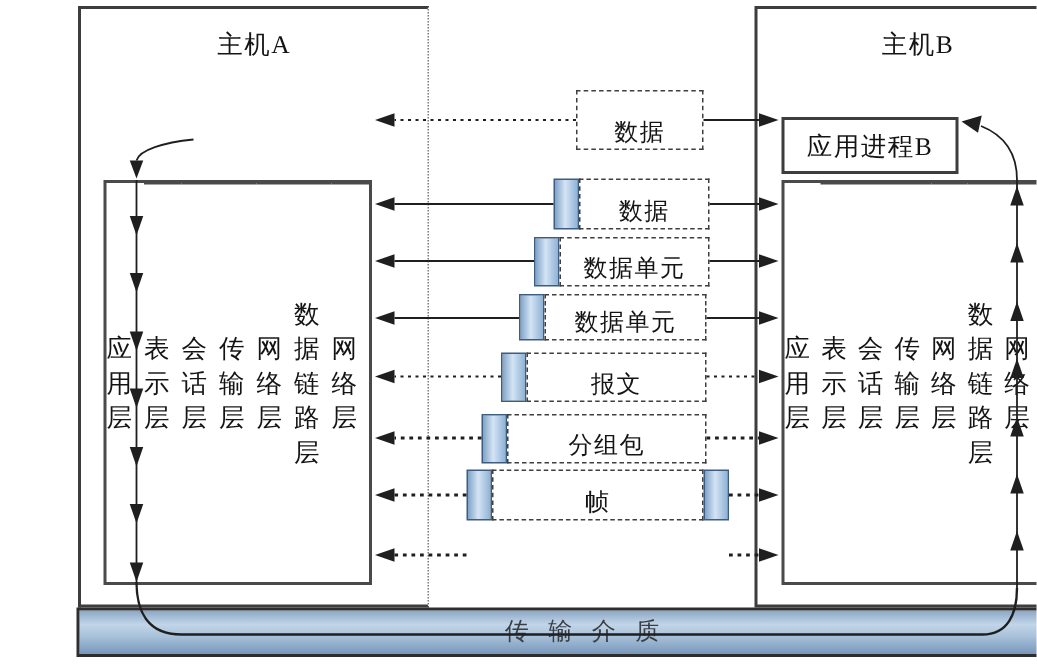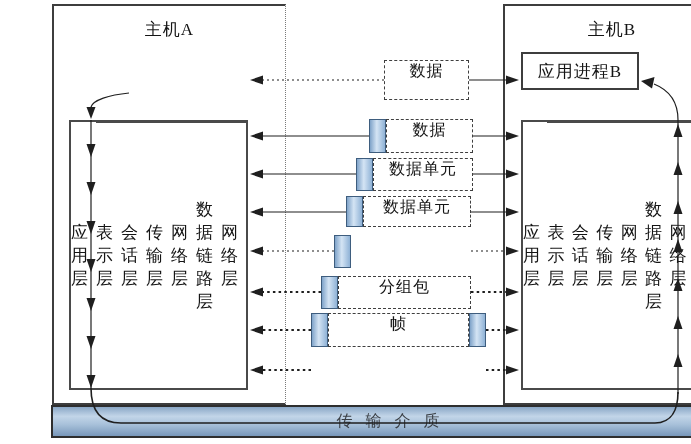--- a/index.html
+++ b/index.html
@@ -10,33 +10,33 @@
   
   .host{border:2px solid #3d3d3d;background:transparent;}
   #hostA{left:11px;top:4px;width:234px;height:401px;border-right:1px dotted #7a7a7a;}
   #hostB{left:462px;top:4px;width:218px;height:401px;}
   .host-title{position:absolute;top:12px;left:0;right:0;text-align:center;font-size:17px;letter-spacing:1px;}
 
   
   .proc{border:2px solid #3d3d3d;background:#fff;display:flex;align-items:center;justify-content:center;
         font-size:17px;letter-spacing:1px;}
   #procA{left:88px;top:62px;width:119px;height:38px;}
-  #procB{left:480px;top:52px;width:118px;height:38px;}
+  #procB{left:480px;top:78px;width:118px;height:38px;}
 
   
   .stack{top:120px;height:270px;border:2px solid #4a4a4a;background:#fff;display:flex;flex-direction:row;}
   #stackA{left:28px;width:179px;}
   #stackB{left:480px;width:175px;}
   .layer{flex:1;display:flex;align-items:center;justify-content:center;font-size:17px;letter-spacing:1px;
          border-top:1.5px solid #4a4a4a;}
   .layer:first-child{border-top:none;}
 
   
   .unit{display:flex;align-items:stretch;}
-  .unit .body{flex:1;border:1.5px dashed #3f3f3f;background:#fff;display:flex;align-items:flex-start;
+  .unit .body{flex:1;border:1.5px dashed #3f3f3f;background:#fff;display:flex;align-items:flex-end;
               justify-content:center;font-size:16px;letter-spacing:1px;}
   .unit.solid .body{border:1.5px solid #3f3f3f;}
   .blk{width:15px;border:1px solid #3e5d7e;
        background:linear-gradient(90deg,#7fa3c9 0%,var(--unit-header-fill,#d4e4f4) 45%,#8fb2d6 100%);}
   #u1{left:343px;top:60px;width:85px;height:40px;}
   #u2{left:328px;top:119px;width:104px;height:34px;}
   #u3{left:315px;top:158px;width:117px;height:33px;}
   #u4{left:305px;top:196px;width:125px;height:31px;}
   #u5{left:293px;top:235px;width:137px;height:33px;}
   #u6{left:280px;top:276px;width:150px;height:33px;}
@@ -140,20 +140,23 @@
       </div>
   </div>
   <div class="abs unit" id="u4">
     <div class="blk"></div>
     <div class="body">
         <span>数据单元</span>
       </div>
   </div>
   <div class="abs unit" id="u5">
     <div class="blk"></div>
+    <div class="body">
+        <span>报文</span>
+      </div>
   </div>
   <div class="abs unit" id="u6">
     <div class="blk"></div>
     <div class="body">
         <span>分组包</span>
       </div>
   </div>
   <div class="abs unit" id="u7">
     <div class="blk"></div>
     <div class="body">

